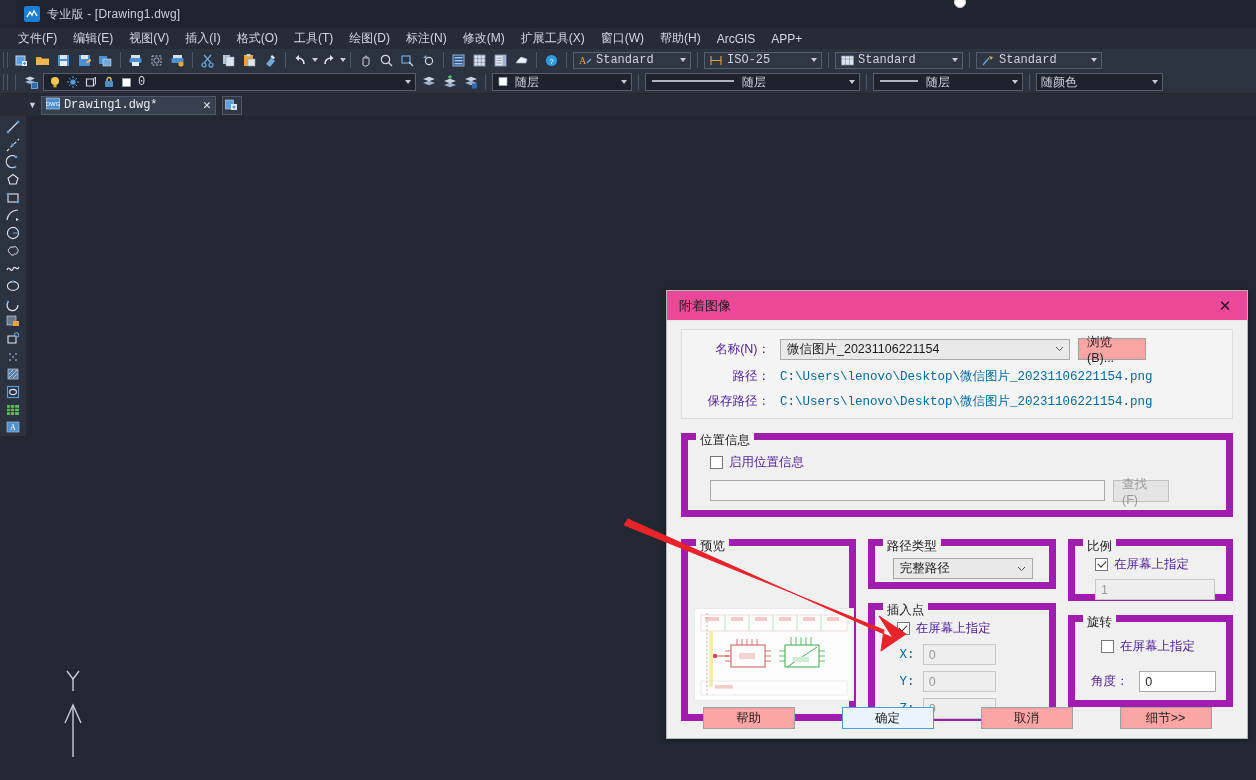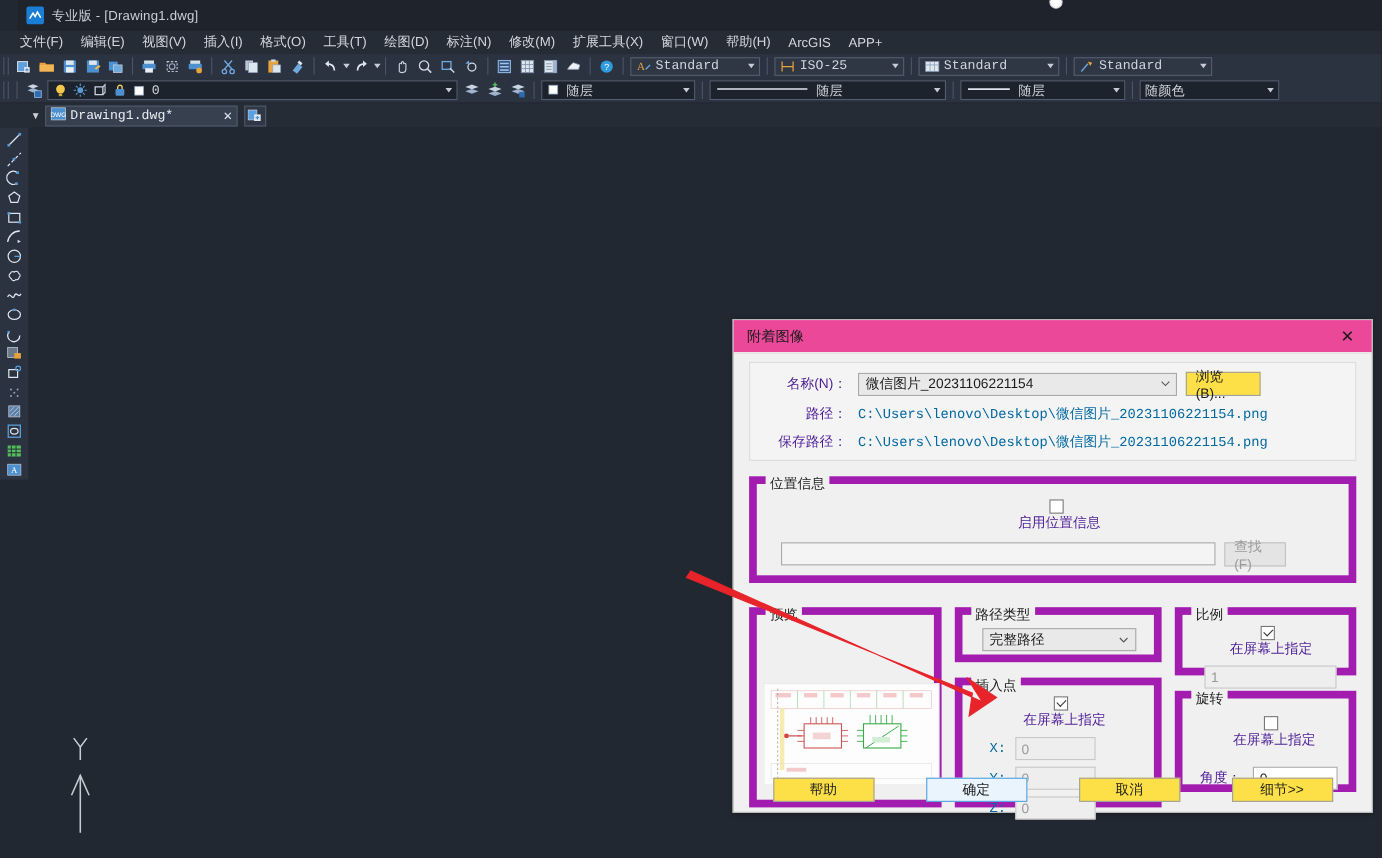--- a/index.html
+++ b/index.html
@@ -141,37 +141,37 @@
 
   .select {
     height:21px; background:#e9e9e9; border:1px solid #a9a9a9;
     display:flex; align-items:center; padding:0 2px 0 6px;
     font-family:"Liberation Sans", sans-serif; font-size:12.5px; color:#1b1b1b;
   }
   .select .sv { flex:1; white-space:nowrap; overflow:hidden; }
   .select .sa { width:16px; display:flex; align-items:center; justify-content:center; }
 
   .btn {
-    background:#fde047; border:1px solid #a0a0a0; height:22px;
+    background:#fca5a5; border:1px solid #a0a0a0; height:22px;
     display:flex; align-items:center; justify-content:center;
     font-size:12.5px; color:#1b1b1b; font-family:"Liberation Sans", sans-serif;
     padding:0 8px;
   }
   .btn.disabled { color:#9a9a9a; background:#e4e4e4; border-color:#c0c0c0; }
   .btn.default { border:1px solid #4ea0dd; background:#eaf4fc; }
 
   .group {
     position:relative; border:7px solid #a21caf; margin-top:12px; padding:10px 10px 8px 10px;
   }
   .group > .gtitle {
     position:absolute; top:-8px; left:8px; background:#f0f0f0; padding:0 4px;
     font-size:12.5px; color:#1b1b1b;
   }
 
-  .chk { display:flex; align-items:center;flex-direction:column; }
+  .chk { display:flex; align-items:center; }
   .chkbox {
     width:13px; height:13px; border:1px solid #777; background:#fff;
     display:flex; align-items:center; justify-content:center; margin-right:6px; flex:0 0 auto;
   }
   .chkbox.checked::after {
     content:""; width:7px; height:4px; border-left:1.6px solid #333; border-bottom:1.6px solid #333;
     transform:rotate(-45deg) translate(1px,-1px);
   }
   .input {
     height:21px; background:#eeeeee; border:1px solid #c8c8c8;

